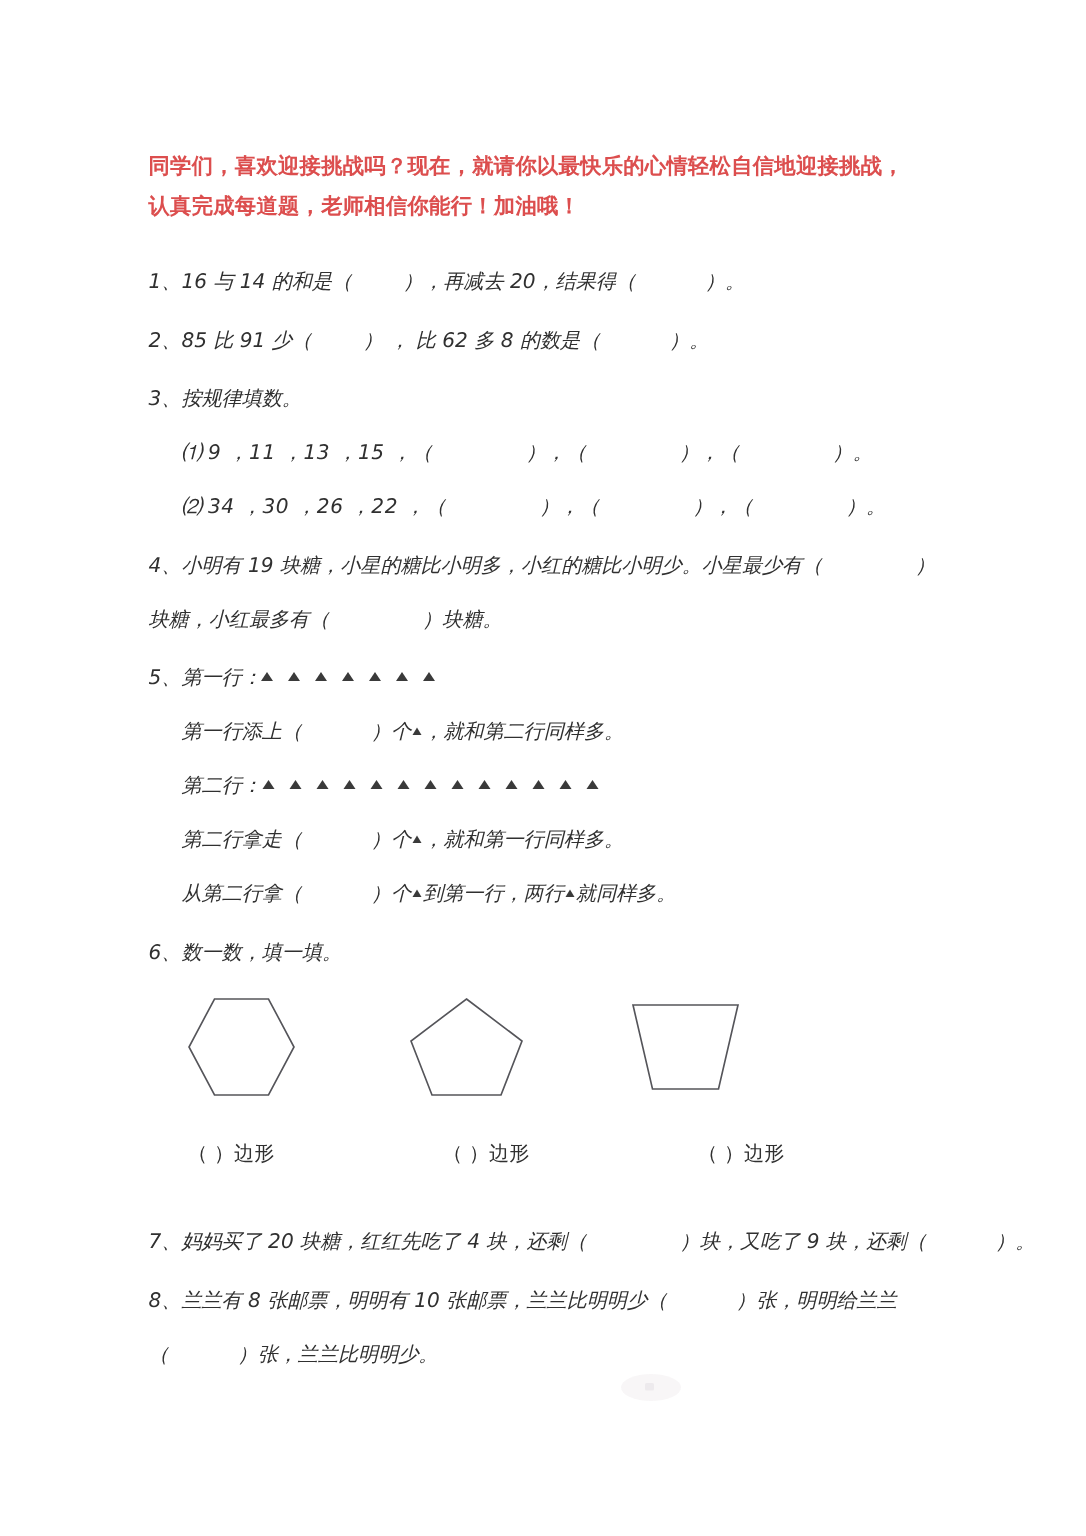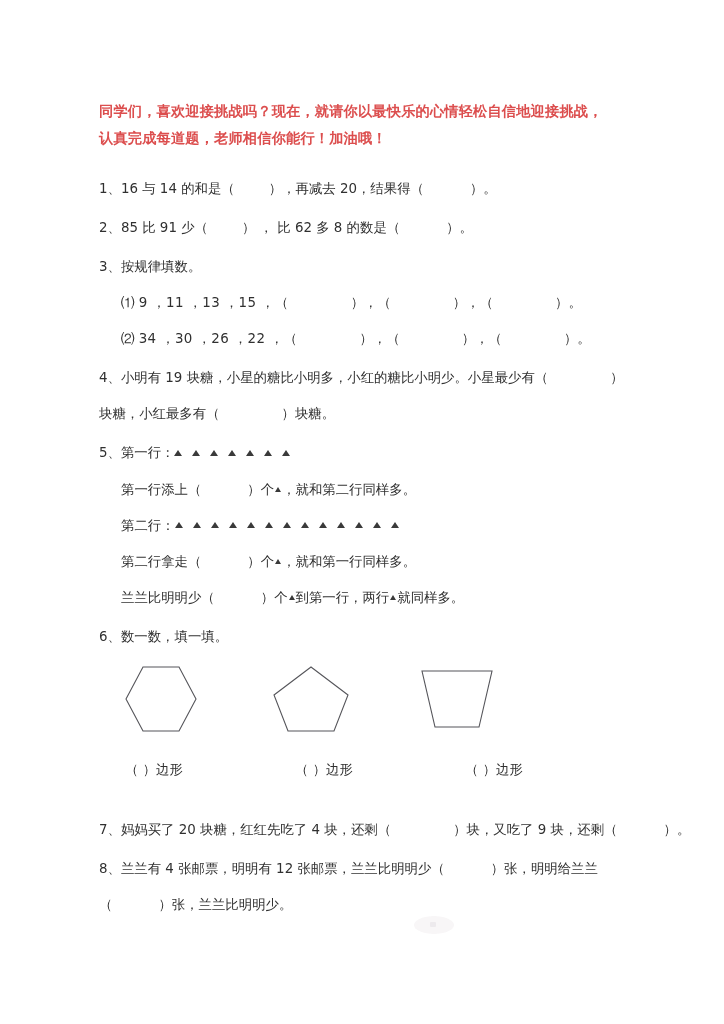--- a/index.html
+++ b/index.html
@@ -41,20 +41,21 @@
   }
   .banner .ln { display: block; white-space: nowrap; }
 
   
   .q {
     font-size: 13.4px;
     line-height: 21px;
     color: #303030;
     margin-bottom: 18px;
     white-space: nowrap;
+    font-style: italic;
   }
   .q .line { display: block; }
   .q .line + .line { margin-top: 15px; }
 
   .sub { padding-left: 22px; }
 
   .blank-s { display: inline-block; width: 34px; }
   .blank-m { display: inline-block; width: 46px; }
   .blank-l { display: inline-block; width: 62px; }
 
@@ -172,21 +173,21 @@
       <span class="line sub">
         <span>第一行添上（</span><span class="blank-m"></span><span>）个<span class="tri-in"></span>，就和第二行同样多。</span>
       </span>
       <span class="line sub">
         <span>第二行：</span><span class="tri-row" id="tri-row-2"><span class="tri"></span><span class="tri"></span><span class="tri"></span><span class="tri"></span><span class="tri"></span><span class="tri"></span><span class="tri"></span><span class="tri"></span><span class="tri"></span><span class="tri"></span><span class="tri"></span><span class="tri"></span><span class="tri"></span></span>
       </span>
       <span class="line sub">
         <span>第二行拿走（</span><span class="blank-m"></span><span>）个<span class="tri-in"></span>，就和第一行同样多。</span>
       </span>
       <span class="line sub">
-        <span>兰兰比明明少（</span><span class="blank-m"></span><span>）个<span class="tri-in"></span>到第一行，两行<span class="tri-in"></span>就同样多。</span>
+        <span>从第二行拿（</span><span class="blank-m"></span><span>）个<span class="tri-in"></span>到第一行，两行<span class="tri-in"></span>就同样多。</span>
       </span>
     </div>
 
     <div class="q">
       <span class="line">
         <span>6、</span><span>数一数，填一填。</span>
       </span>
     </div>
 
     <div class="shapes-wrap">
@@ -214,21 +215,21 @@
     </div>
 
     <div class="q" style="margin-top:24px;">
       <span class="line">
         <span>7、</span><span>妈妈买了 20 块糖，红红先吃了 4 块，还剩（</span><span class="blank-l"></span><span>）块，又吃了 9 块，还剩（</span><span class="blank-m"></span><span>）。</span>
       </span>
     </div>
 
     <div class="q">
       <span class="line">
-        <span>8、</span><span>兰兰有 4 张邮票，明明有 12 张邮票，兰兰比明明少（</span><span class="blank-m"></span><span>）张，明明给兰兰</span>
+        <span>8、</span><span>兰兰有 8 张邮票，明明有 10 张邮票，兰兰比明明少（</span><span class="blank-m"></span><span>）张，明明给兰兰</span>
       </span>
       <span class="line">
         <span>（</span><span class="blank-m"></span><span>）张，兰兰比明明少。</span>
       </span>
     </div>
 
   </div>
 
   <div class="watermark"></div>
 </div>

